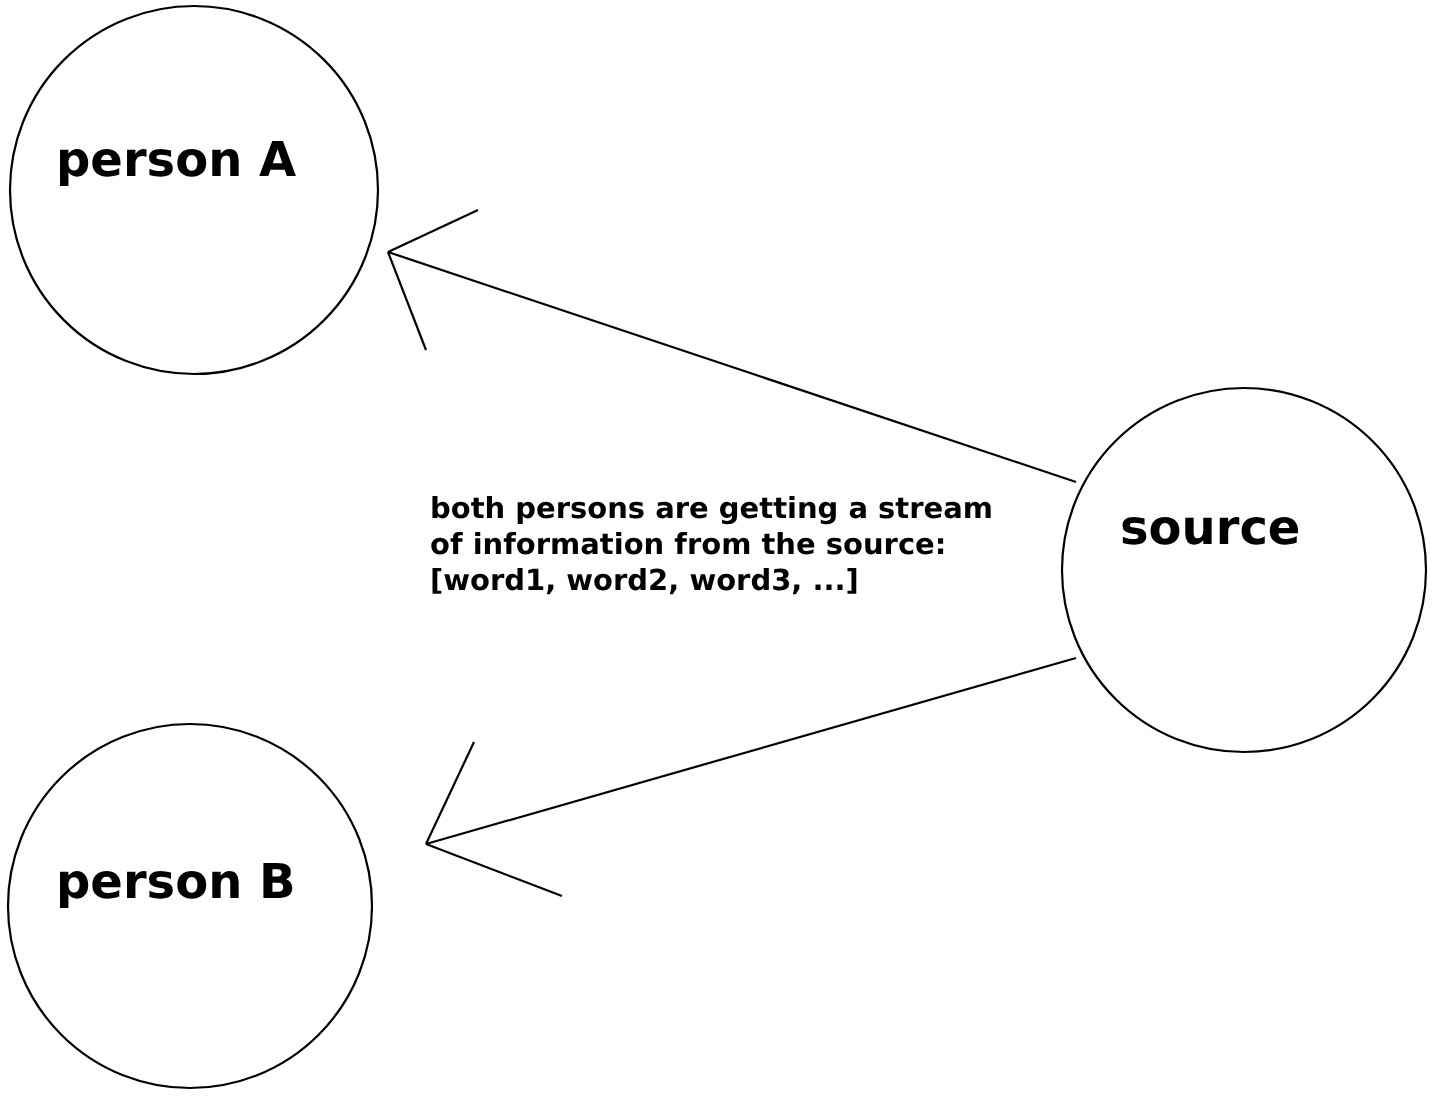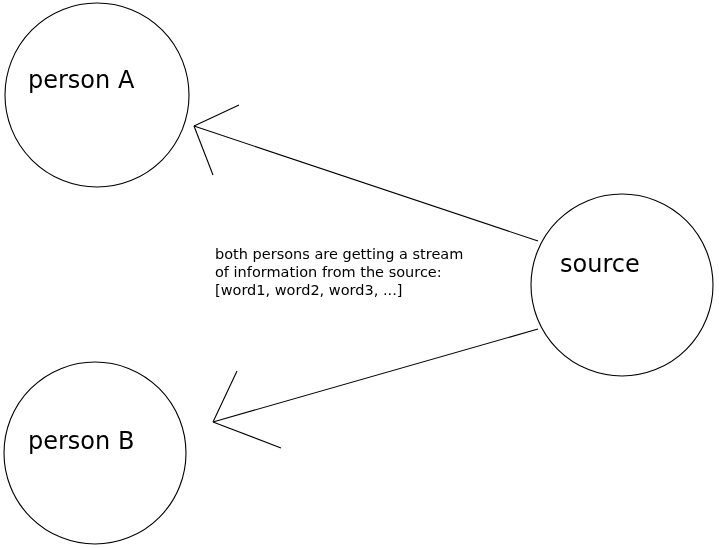--- a/index.html
+++ b/index.html
@@ -9,20 +9,21 @@
   }
   body {
     font-family: "DejaVu Sans", sans-serif;
   }
   #canvas {
     position: relative;
     width: 715px;
     height: 548px;
     background: #ffffff;
     overflow: hidden;
+    font-weight: bold;
   }
   #diagram-svg {
     position: absolute;
     left: 0;
     top: 0;
     width: 719px;
     height: 548px;
     display: block;
   }
   .node-circle {

